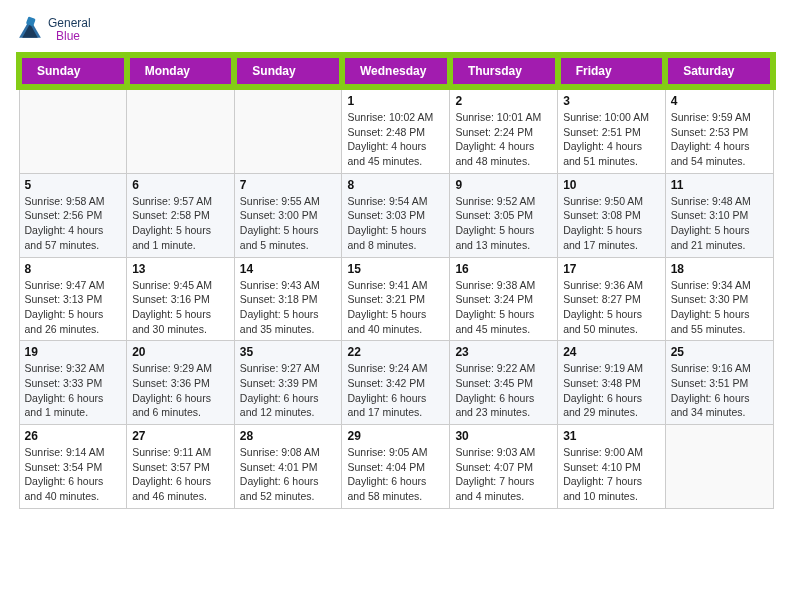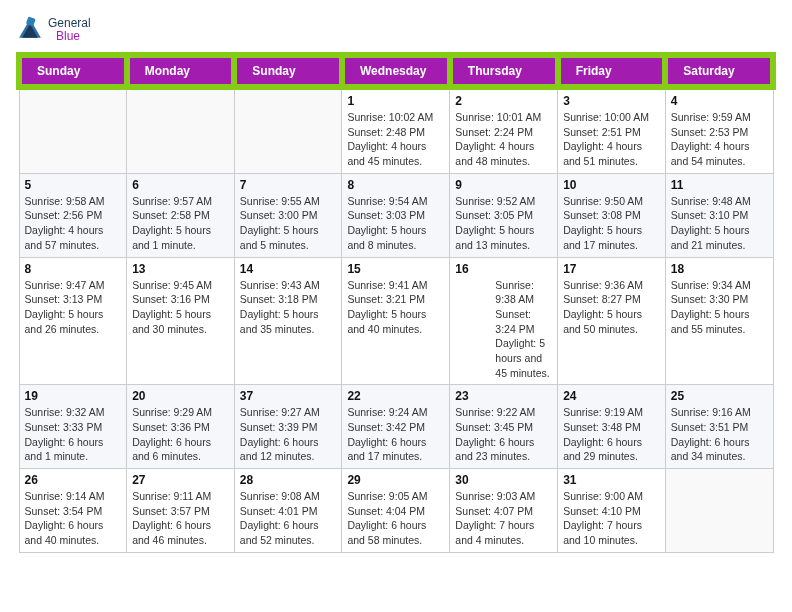--- a/index.html
+++ b/index.html
@@ -211,21 +211,21 @@
 Daylight: 5 hours and 35 minutes.</div>
         </td>
         <td>
           <span class="day-num">15</span>
           <div class="day-info" style="white-space: pre-line;">Sunrise: 9:41 AM
 Sunset: 3:21 PM
 Daylight: 5 hours and 40 minutes.</div>
         </td>
         <td>
           <span class="day-num">16</span>
-          <div class="day-info" style="white-space: pre-line; margin-left: 40px;">Sunrise: 9:38 AM
+          <div class="day-info" style="white-space: pre-line;">Sunrise: 9:38 AM
 Sunset: 3:24 PM
 Daylight: 5 hours and 45 minutes.</div>
         </td>
         <td>
           <span class="day-num">17</span>
           <div class="day-info" style="white-space: pre-line;">Sunrise: 9:36 AM
 Sunset: 8:27 PM
 Daylight: 5 hours and 50 minutes.</div>
         </td>
         <td>
@@ -242,21 +242,21 @@
 Sunset: 3:33 PM
 Daylight: 6 hours and 1 minute.</div>
         </td>
         <td>
           <span class="day-num">20</span>
           <div class="day-info" style="white-space: pre-line;">Sunrise: 9:29 AM
 Sunset: 3:36 PM
 Daylight: 6 hours and 6 minutes.</div>
         </td>
         <td>
-          <span class="day-num">37</span>
+          <span class="day-num">35</span>
           <div class="day-info" style="white-space: pre-line;">Sunrise: 9:27 AM
 Sunset: 3:39 PM
 Daylight: 6 hours and 12 minutes.</div>
         </td>
         <td>
           <span class="day-num">22</span>
           <div class="day-info" style="white-space: pre-line;">Sunrise: 9:24 AM
 Sunset: 3:42 PM
 Daylight: 6 hours and 17 minutes.</div>
         </td>

